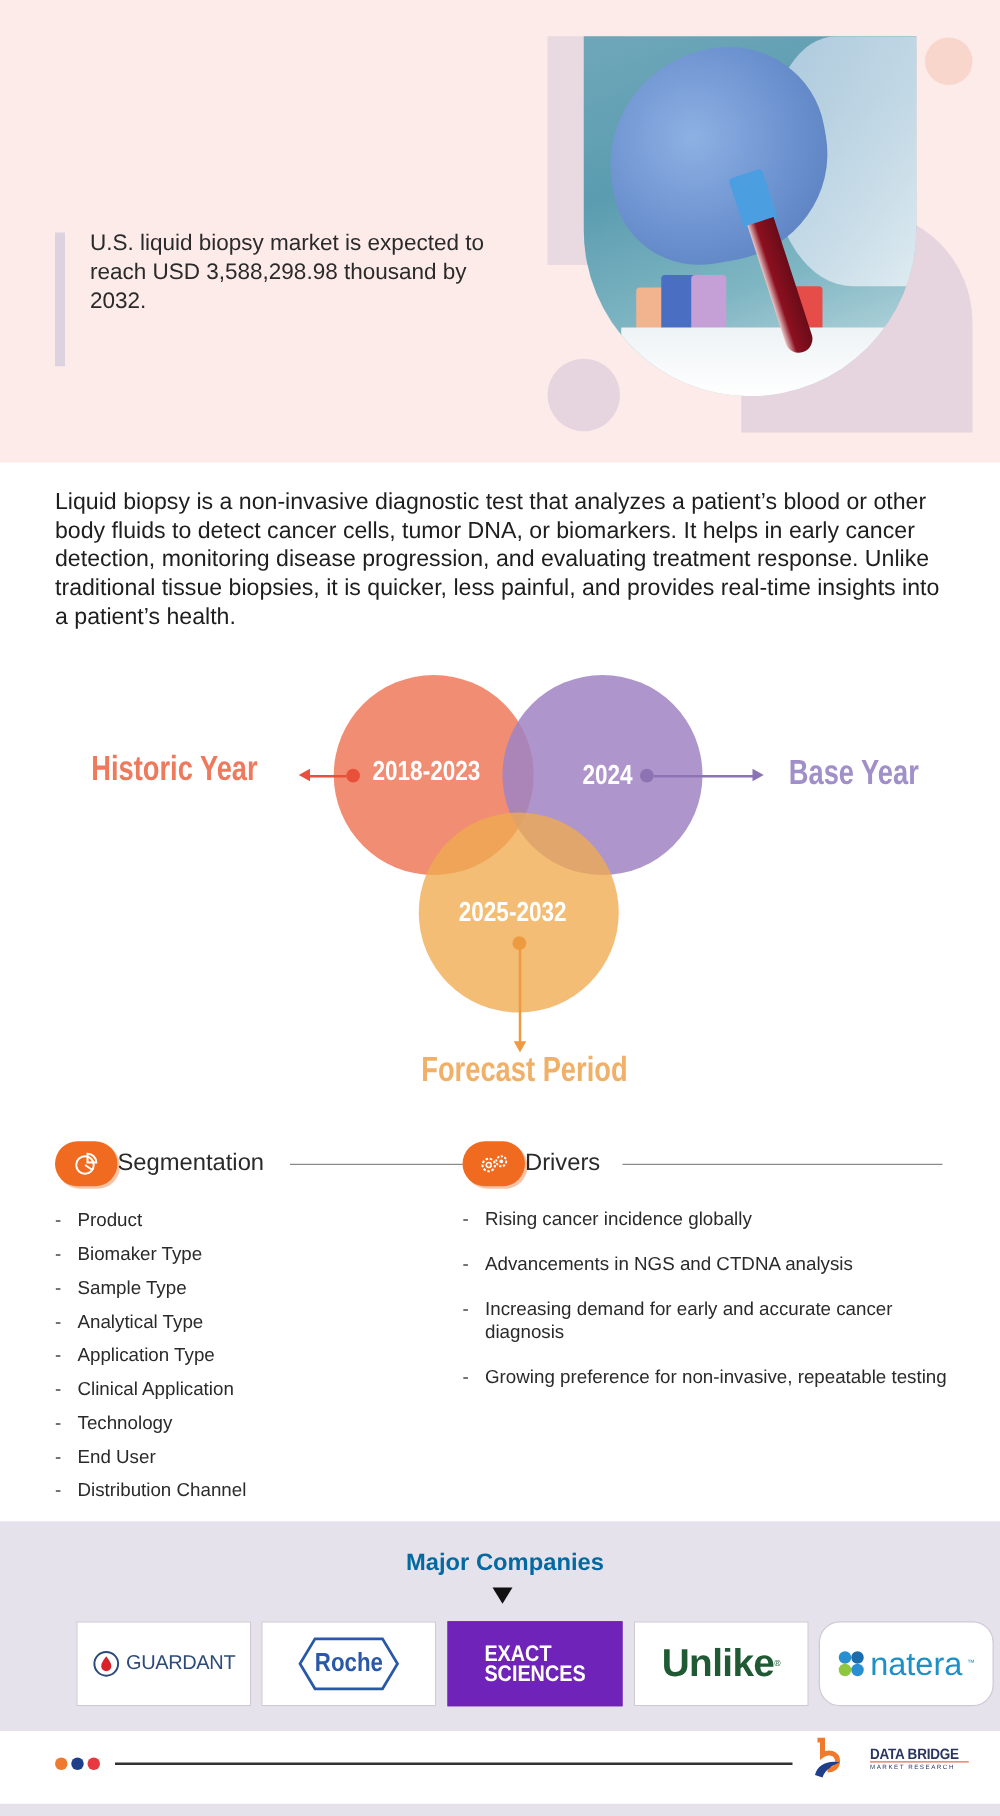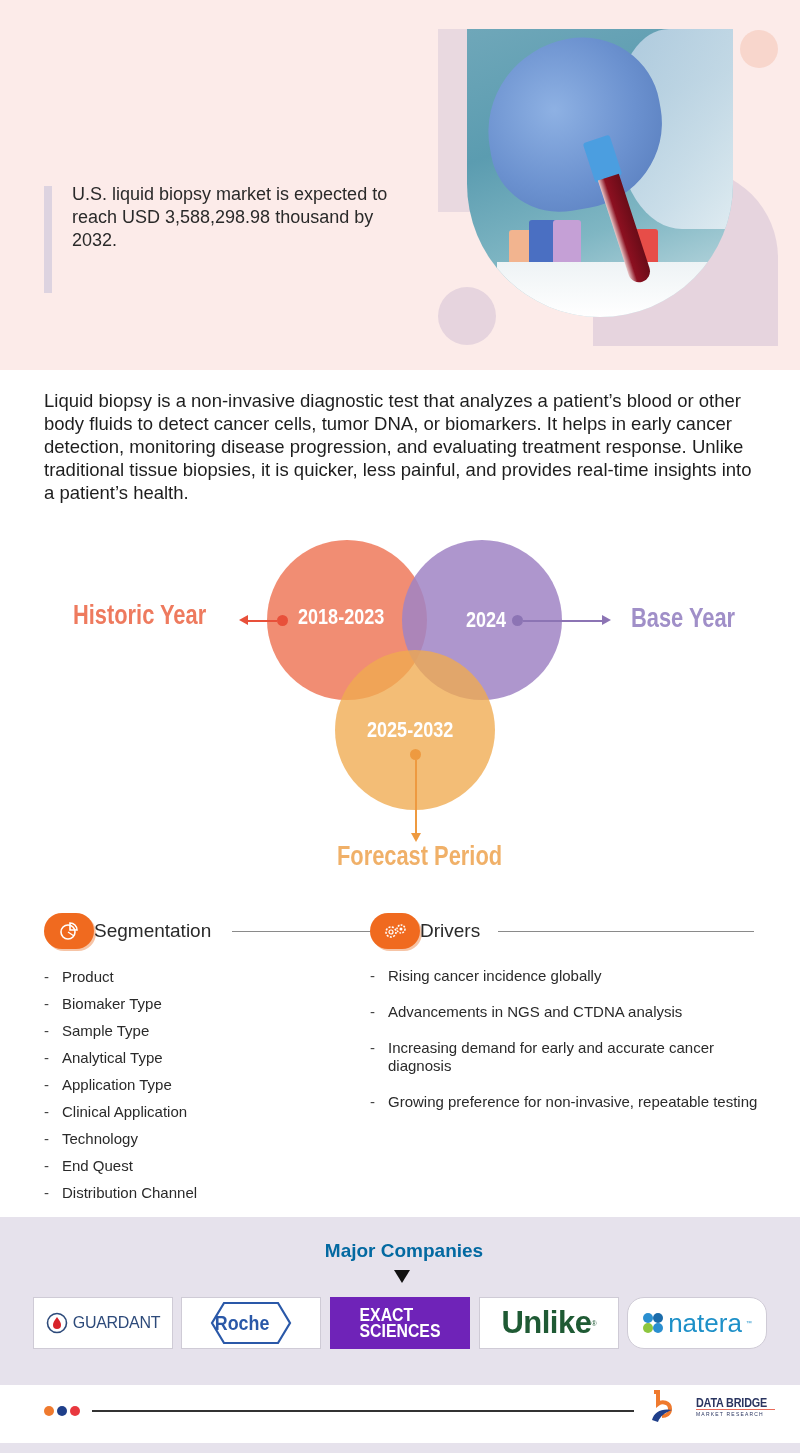--- a/index.html
+++ b/index.html
@@ -75,24 +75,24 @@
   .seg-list { position: absolute; left: 44px; top: 967px; list-style: none; }
   .seg-list li { font-size: 15px; height: 27px; line-height: 20px; color: #2a2a2a; display: flex; }
   .dash { width: 18px; flex: none; color: #444; }
   .drv-list { position: absolute; left: 370px; top: 967px; width: 400px; list-style: none; }
   .drv-list li { font-size: 15px; line-height: 18px; color: #2a2a2a; display: flex; margin-bottom: 18px; }
 
   
   .companies { position: absolute; left: 0; top: 1217px; width: 800px; height: 168px; background: #e6e2ec; }
   .comp-title { position: absolute; left: 4px; width: 800px; top: 23px; text-align: center; font-size: 19px; font-weight: 700; color: #0369a1; }
   .comp-arrow { position: absolute; left: 394px; top: 53px; width: 0; height: 0; border-left: 8px solid transparent; border-right: 8px solid transparent; border-top: 13px solid #111; }
-  .logo-card { position: absolute; top: 80px; width: 140px; height: 52px; background: #ffffff; border: 1px solid #cfcbd6; display: flex; align-items: center; justify-content: center; }
+  .logo-card { position: absolute; top: 80px; width: 140px; height: 68px; background: #ffffff; border: 1px solid #cfcbd6; display: flex; align-items: center; justify-content: center; margin-left: 28px; }
   .lc1 { left: 33px; } .lc2 { left: 181px; } .lc3 { left: 330px; background: #6f23b8; border-color: #6f23b8; } .lc4 { left: 479px; } .lc5 { left: 627px; border-radius: 17px; }
   .guardant { display: flex; align-items: center; gap: 5px; color: #2d4a7a; font-size: 16px; letter-spacing: -0.3px; }
-  .roche-wrap { position: relative; width: 82px; height: 44px; display: flex; align-items: center; }
+  .roche-wrap { position: relative; width: 82px; height: 44px; display: flex; align-items: center; justify-content: center; }
   .roche-text { position: relative; font-size: 21px; font-weight: 700; color: #2a58a8; transform: scaleX(0.85); }
   .exact { color: #fff; font-weight: 700; font-size: 18px; line-height: 16px; text-align: left; transform: scaleX(0.88); }
   .quest { color: #1f5a34; font-weight: 700; font-size: 31px; letter-spacing: -0.5px; }
   .natera { display: flex; align-items: center; gap: 4px; color: #1e90c8; font-size: 26px; }
 
   
   .footer { position: absolute; left: 0; top: 1385px; width: 800px; height: 58px; background: #ffffff; }
   .fdot { position: absolute; top: 21px; width: 10px; height: 10px; border-radius: 50%; }
   .fd1 { left: 44px; background: #ef7a2e; } .fd2 { left: 57px; background: #1f3f8a; } .fd3 { left: 70px; background: #e8383f; }
   .fline { position: absolute; left: 92px; top: 25px; width: 542px; height: 1.5px; background: #333; }
@@ -192,21 +192,21 @@
   <li>
       <span class="dash">-</span>
       <span>Clinical Application</span>
     </li>
   <li>
       <span class="dash">-</span>
       <span>Technology</span>
     </li>
   <li>
       <span class="dash">-</span>
-      <span>End Quest</span>
+      <span>End User</span>
     </li>
   <li>
       <span class="dash">-</span>
       <span>Distribution Channel</span>
     </li>
 </ul>
 
 <div class="sec-head drv-head">
   <span class="sec-icon">
     <svg width="26" height="18" viewBox="0 0 26 18">

